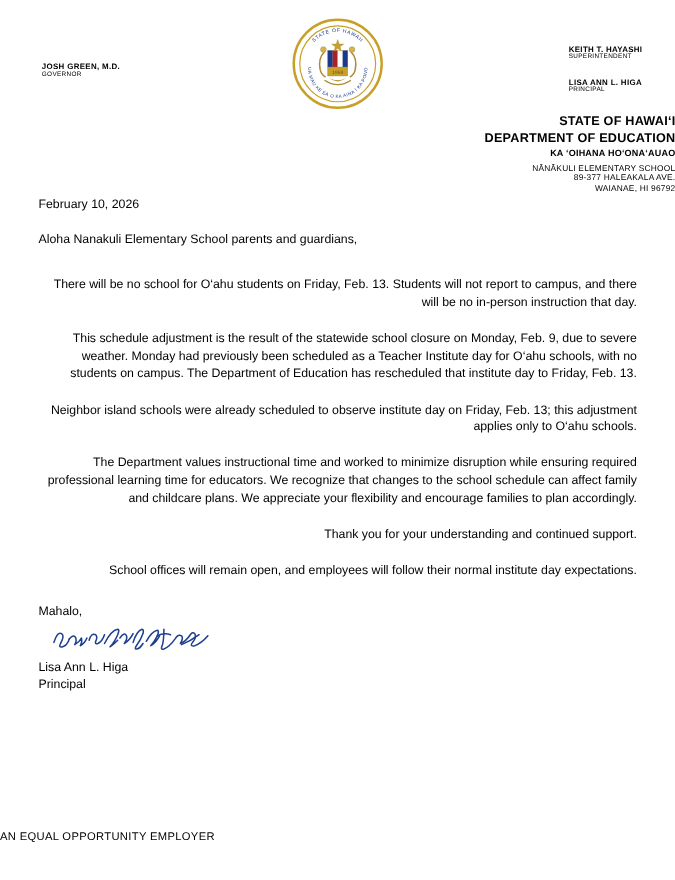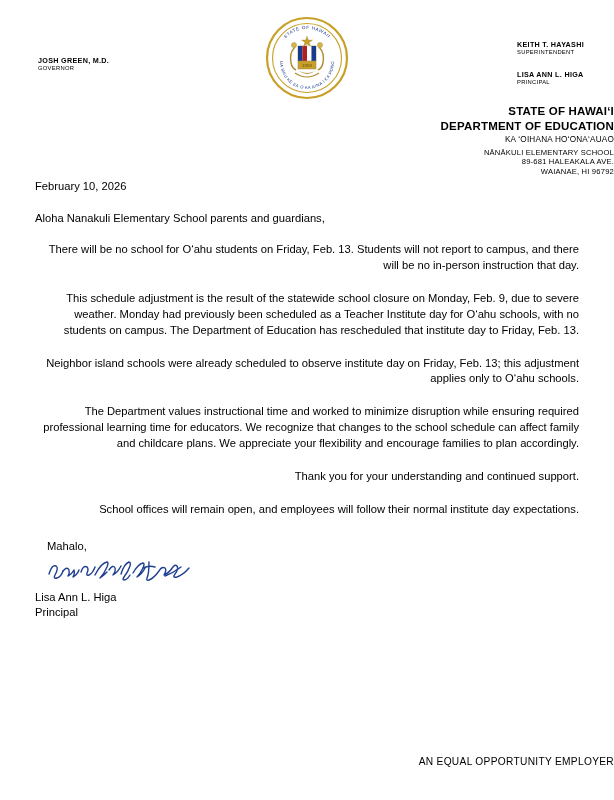--- a/index.html
+++ b/index.html
@@ -78,21 +78,21 @@
     font-weight: bold;
     letter-spacing: 0.2px;
   }
   .agency .l2 {
     font-size: 11.5px;
     font-weight: bold;
     letter-spacing: 0.2px;
   }
   .agency .l3 {
     font-size: 8.2px;
-    font-weight: normal;
+    font-weight: bold;
     letter-spacing: 0.2px;
     margin-top: 1px;
   }
   .agency .l4 {
     font-size: 7.6px;
     margin-top: 2px;
     letter-spacing: 0.2px;
   }
   .agency .l5 {
     font-size: 7.6px;
@@ -109,49 +109,49 @@
     left: 35px;
     right: 35px;
     top: 180px;
   }
   .date {
     font-size: 11.2px;
     margin-bottom: 20px;
   }
   .salutation {
     font-size: 11.2px;
-    margin-bottom: 18px;
+    margin-bottom: 28px;
   }
   p.para {
     font-size: 11.2px;
     line-height: 1.42;
     margin: 0 0 17px 0;
     text-align: right;
   }
   .closing {
     font-size: 11.2px;
-    margin: 22px 0 0 12px;
+    margin: 22px 0 0 0;
   }
   .sig-img {
     margin: 2px 0 0 10px;
     height: 34px;
     width: 160px;
   }
   .signer {
     font-size: 11.2px;
     line-height: 1.35;
     margin-top: 2px;
   }
 
   .footer {
     position: absolute;
     left: 0;
     right: 0;
     bottom: 33px;
-    text-align: right;
+    text-align: left;
     font-size: 10.2px;
     letter-spacing: 0.3px;
   }
 </style>
 </head>
 <body>
 
 <div class="page">
 
   <div class="header">
@@ -207,21 +207,21 @@
           <path d="M30,57 q12,8 24,0" fill="none" stroke="#b08a30" stroke-width="1.2"></path>
         </g>
       </svg>
     </div>
 
     <div class="agency">
       <div class="l1">STATE OF HAWAI‘I</div>
       <div class="l2">DEPARTMENT OF EDUCATION</div>
       <div class="l3">KA ‘OIHANA HO‘ONA‘AUAO</div>
       <div class="l4">NĀNĀKULI ELEMENTARY SCHOOL</div>
-      <div class="l5">89-681 HALEAKALA AVE.</div>
+      <div class="l5">89-377 HALEAKALA AVE.</div>
       <div class="l6">WAIANAE, HI 96792</div>
     </div>
   </div>
 
   <div class="body-wrap">
     <div class="date">February 10, 2026</div>
     <div class="salutation">Aloha Nanakuli Elementary School parents and guardians,</div>
 
     <p class="para">There will be no school for O‘ahu students on Friday, Feb. 13. Students will not report to campus, and there will be no in-person instruction that day.</p>
     <p class="para">This schedule adjustment is the result of the statewide school closure on Monday, Feb. 9, due to severe weather. Monday had previously been scheduled as a Teacher Institute day for O‘ahu schools, with no students on campus. The Department of Education has rescheduled that institute day to Friday, Feb. 13.</p>

